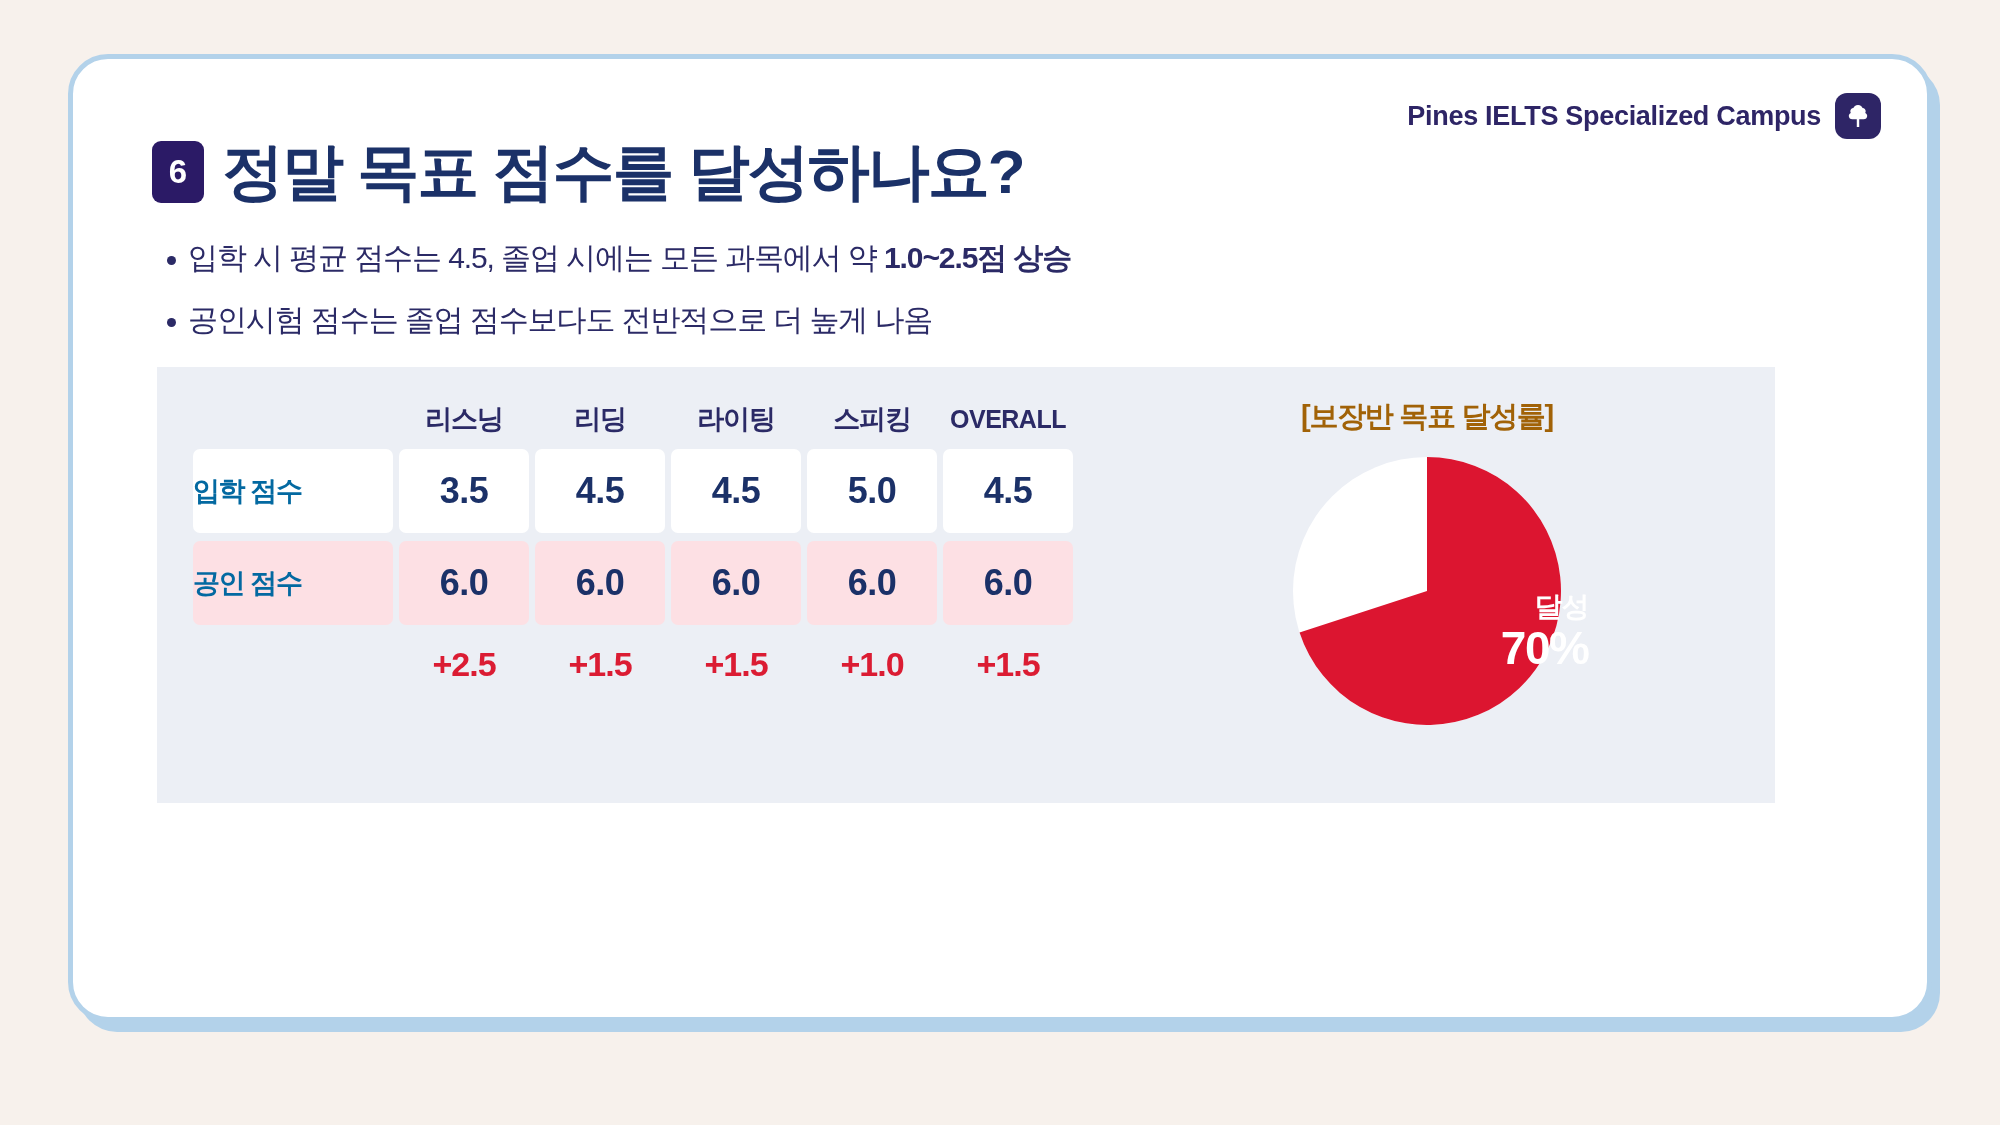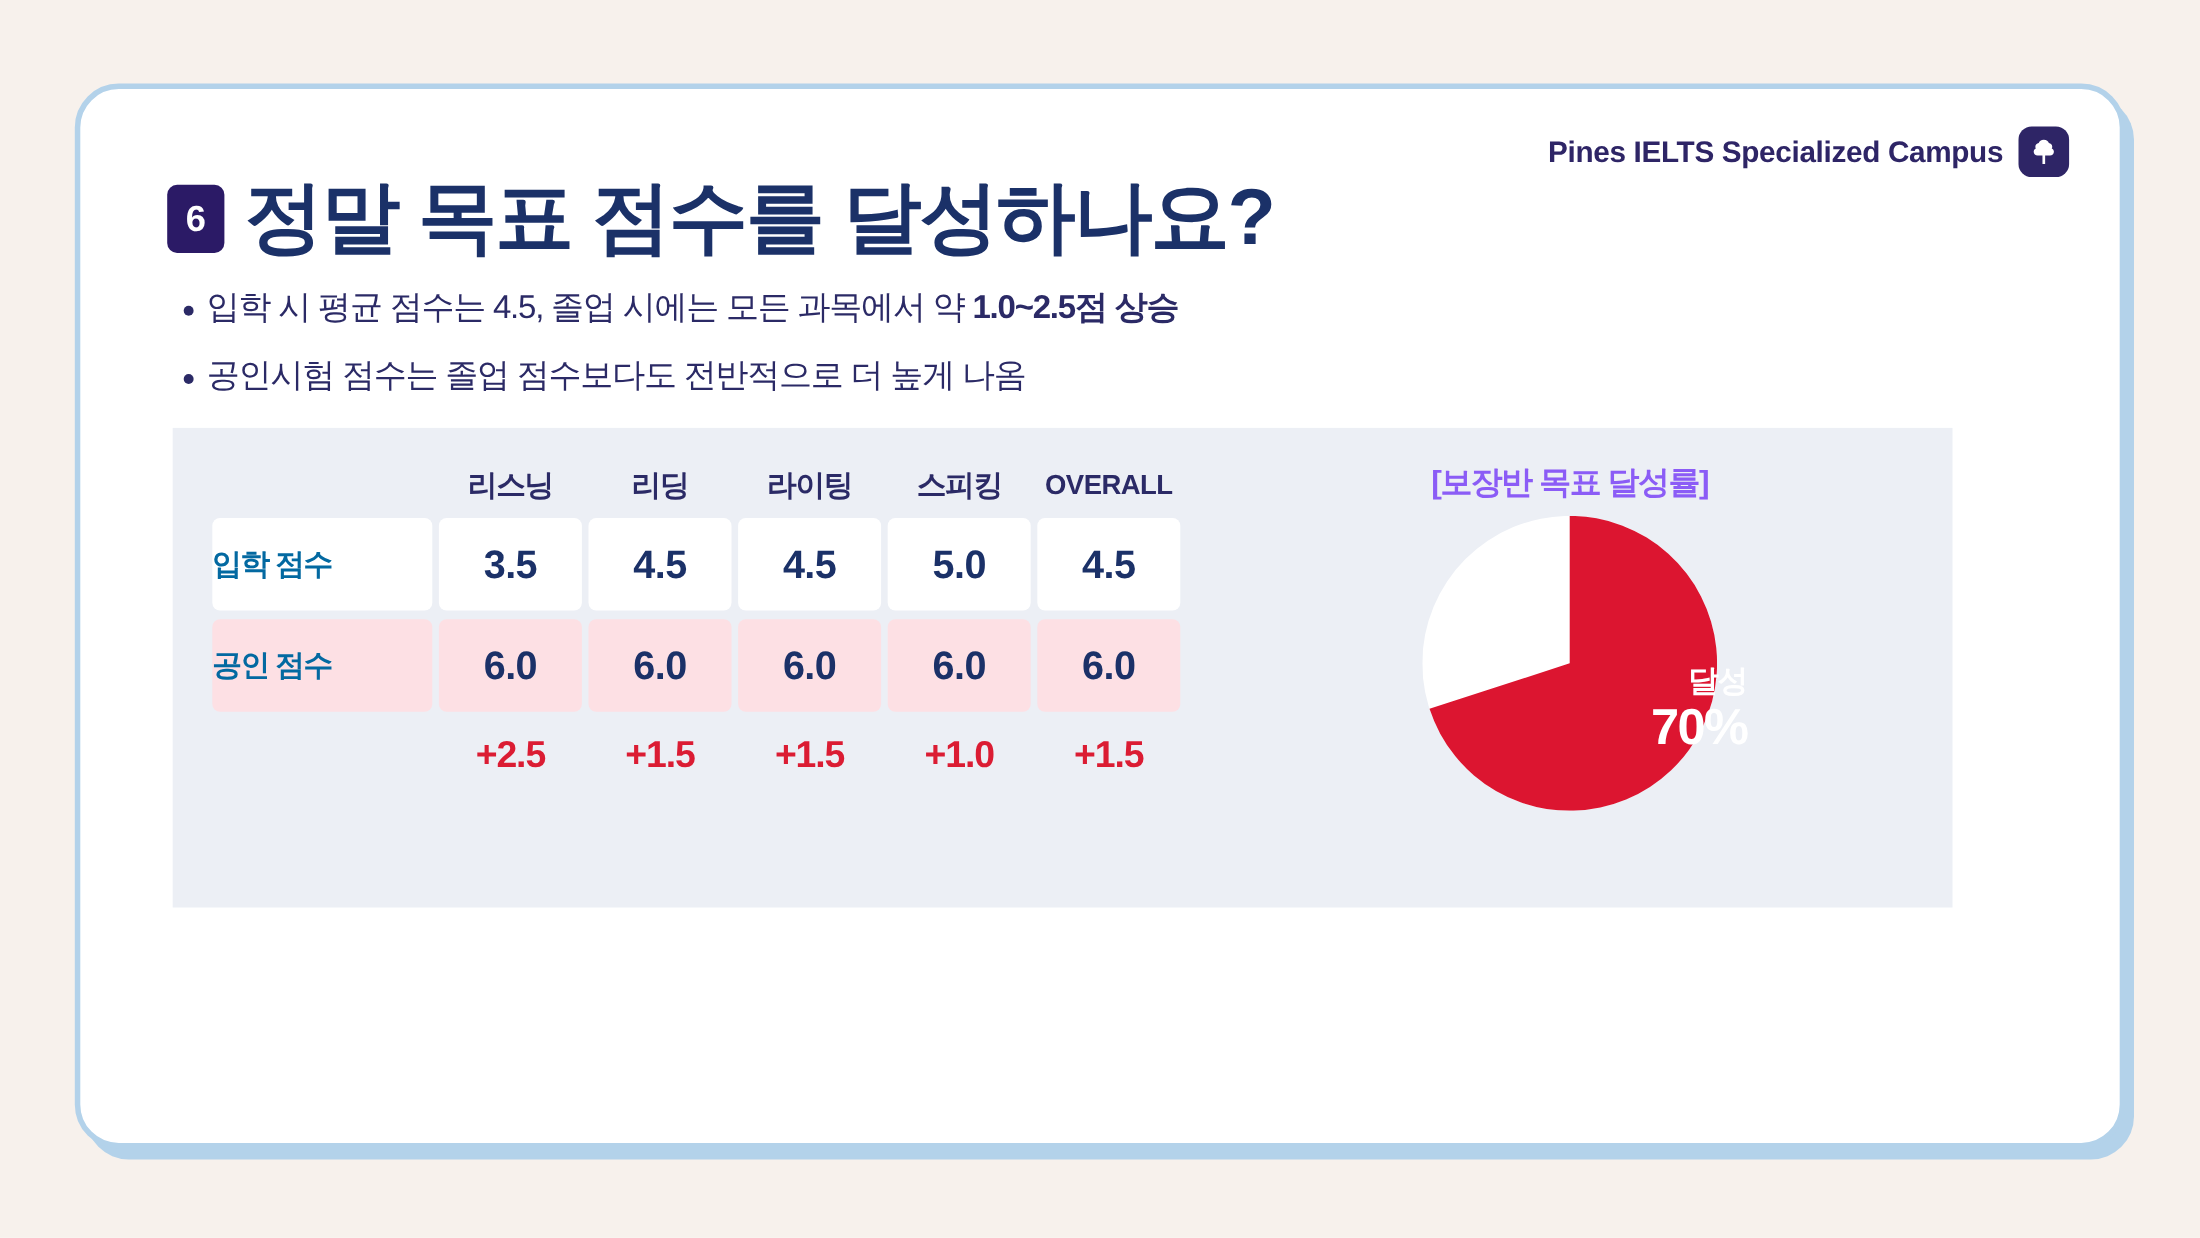--- a/index.html
+++ b/index.html
@@ -17,21 +17,21 @@
   
   .slide-root {
     position: relative;
     width: 2000px;
     height: 1125px;
     background: #f7f1ec;
   }
   .card {
     position: absolute;
     left: 68px;
-    top: 76px;
+    top: 54px;
     width: 1864px;
     height: 968px;
     background: #ffffff;
     border-radius: 40px;
     border: 5px solid #b3d2ea;
     box-sizing: border-box;
     box-shadow: 9px 11px 0 -1px #b3d2ea;
   }
 
   
@@ -76,21 +76,21 @@
     border-radius: 9px;
     color: #ffffff;
     font-size: 33px;
     font-weight: bold;
     display: flex;
     align-items: center;
     justify-content: center;
     line-height: 1;
   }
   .title-text {
-    font-size: 72px;
+    font-size: 62px;
     font-weight: bold;
     color: #1b3168;
     letter-spacing: -2px;
     line-height: 1.05;
     white-space: nowrap;
   }
 
   
   .bullets {
     position: absolute;
@@ -208,23 +208,23 @@
   .pie-block {
     flex: 1 1 auto;
     display: flex;
     flex-direction: column;
     align-items: center;
     padding-top: 30px;
   }
   .pie-title {
     font-size: 29px;
     font-weight: bold;
-    color: #8b5cf6;
+    color: #a16207;
     letter-spacing: -1.3px;
-    margin-bottom: 10px;
+    margin-bottom: 20px;
     white-space: nowrap;
   }
   .pie-holder {
     position: relative;
     width: 268px;
     height: 268px;
   }
   .pie-label {
     position: absolute;
     left: 58%;

